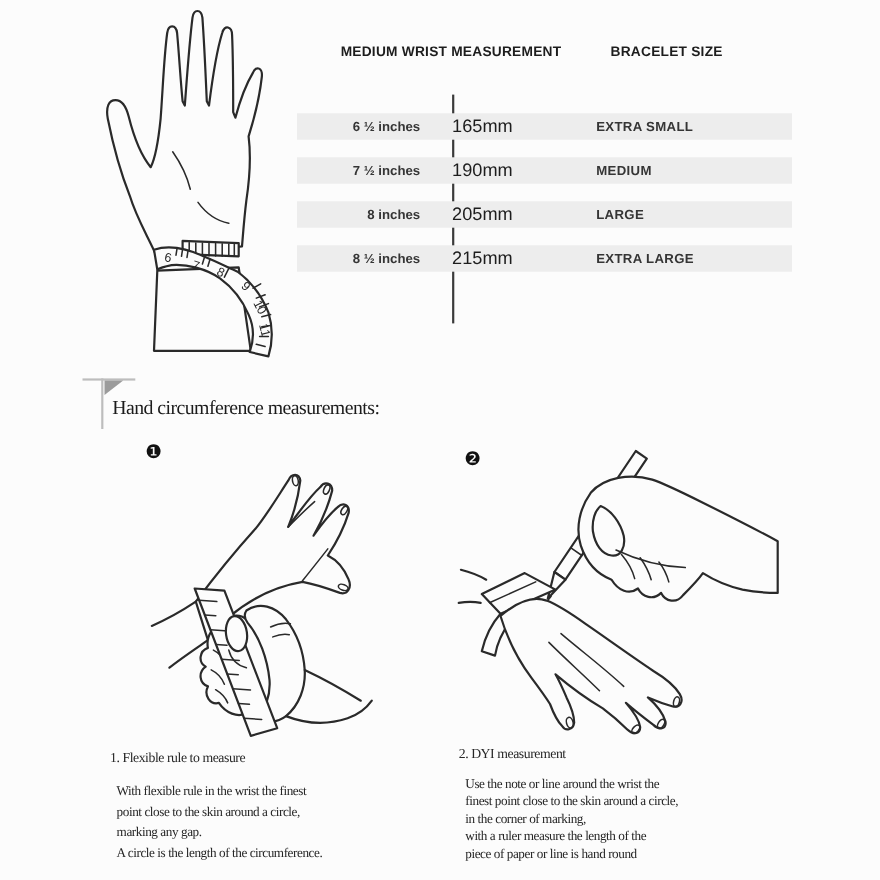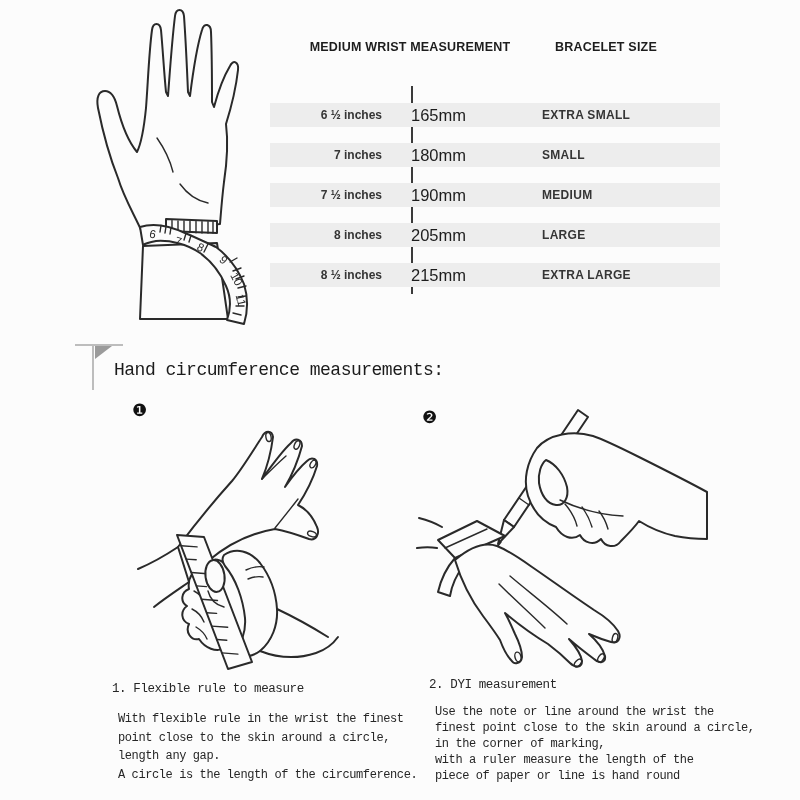--- a/index.html
+++ b/index.html
@@ -21,21 +21,21 @@
   .band{position:relative; width:450px; height:24px; margin-bottom:16px; background:#ededed;}
   .c-in{position:absolute; left:0; top:0; width:112px; height:24px; line-height:24px; text-align:right;
         font-size:12px; font-weight:bold; color:#353535;}
   .c-mm{position:absolute; left:141px; top:0; width:140px; height:24px; line-height:24px; text-align:left;
         font-size:16.5px; color:#1d1d1d;}
   .c-size{position:absolute; left:272px; top:0; width:128px; height:24px; line-height:24px; text-align:left;
         font-size:12px; font-weight:bold; letter-spacing:.3px; color:#353535;}
   .divider{position:absolute; left:141px; top:46px; width:2px; height:208px; background:#3a3a3a;}
 
   
-  .mono{font-family:Liberation Mono, monospace;margin-left:12px;}
+  .mono{font-family:Liberation Serif, serif;}
   .corner-mark-h{position:absolute; left:75px; top:344px; width:48px; height:2px; background:#bdbdbd;}
   .corner-mark-v{position:absolute; left:92px; top:344px; width:2px; height:46px; background:#bdbdbd;}
   .corner-mark-tri{position:absolute; left:95px; top:346px; width:0; height:0;
         border-top:13px solid #9b9b9b; border-right:17px solid transparent;}
   .section-heading{position:absolute; left:102px; top:360px; font-size:18px; letter-spacing:-0.5px;
         color:#1b1b1b; white-space:nowrap;}
 
   
   .step-marker{position:absolute; font-size:17px; color:#111; line-height:17px;}
   .marker-1{left:132px; top:402px;}
@@ -102,25 +102,20 @@
     <div class="th th-measure">MEDIUM WRIST MEASUREMENT</div>
     <div class="th th-size">BRACELET SIZE</div>
     <div class="divider"></div>
     <div class="rows">
       <div class="band">
         <span class="c-in">6 ½ inches</span>
         <span class="c-mm">165mm</span>
         <span class="c-size">EXTRA SMALL</span>
       </div>
       <div class="band">
-        <span class="c-in">7 inches</span>
-        <span class="c-mm">180mm</span>
-        <span class="c-size">SMALL</span>
-      </div>
-      <div class="band">
         <span class="c-in">7 ½ inches</span>
         <span class="c-mm">190mm</span>
         <span class="c-size">MEDIUM</span>
       </div>
       <div class="band">
         <span class="c-in">8 inches</span>
         <span class="c-mm">205mm</span>
         <span class="c-size">LARGE</span>
       </div>
       <div class="band">
@@ -232,21 +227,21 @@
       <ellipse class="thinart" cx="163" cy="255" rx="2.6" ry="4.6" transform="rotate(42 163 255)"></ellipse>
       <ellipse class="thinart" cx="186" cy="250" rx="2.6" ry="4.6" transform="rotate(32 186 250)"></ellipse>
       <ellipse class="thinart" cx="200" cy="230" rx="2.6" ry="4.6" transform="rotate(15 200 230)"></ellipse>
     </g>
   </svg>
 
   <div class="cap-title cap1-title mono">1. Flexible rule to measure</div>
   <div class="cap-body cap1-body mono">
     <div>With flexible rule in the wrist the finest</div>
     <div>point close to the skin around a circle,</div>
-    <div>length any gap.</div>
+    <div>marking any gap.</div>
     <div>A circle is the length of the circumference.</div>
   </div>
 
   <div class="cap-title cap2-title mono">2. DYI measurement</div>
   <div class="cap-body cap2-body mono">
     <div>Use the note or line around the wrist the</div>
     <div>finest point close to the skin around a circle,</div>
     <div>in the corner of marking,</div>
     <div>with a ruler measure the length of the</div>
     <div>piece of paper or line is hand round</div>

